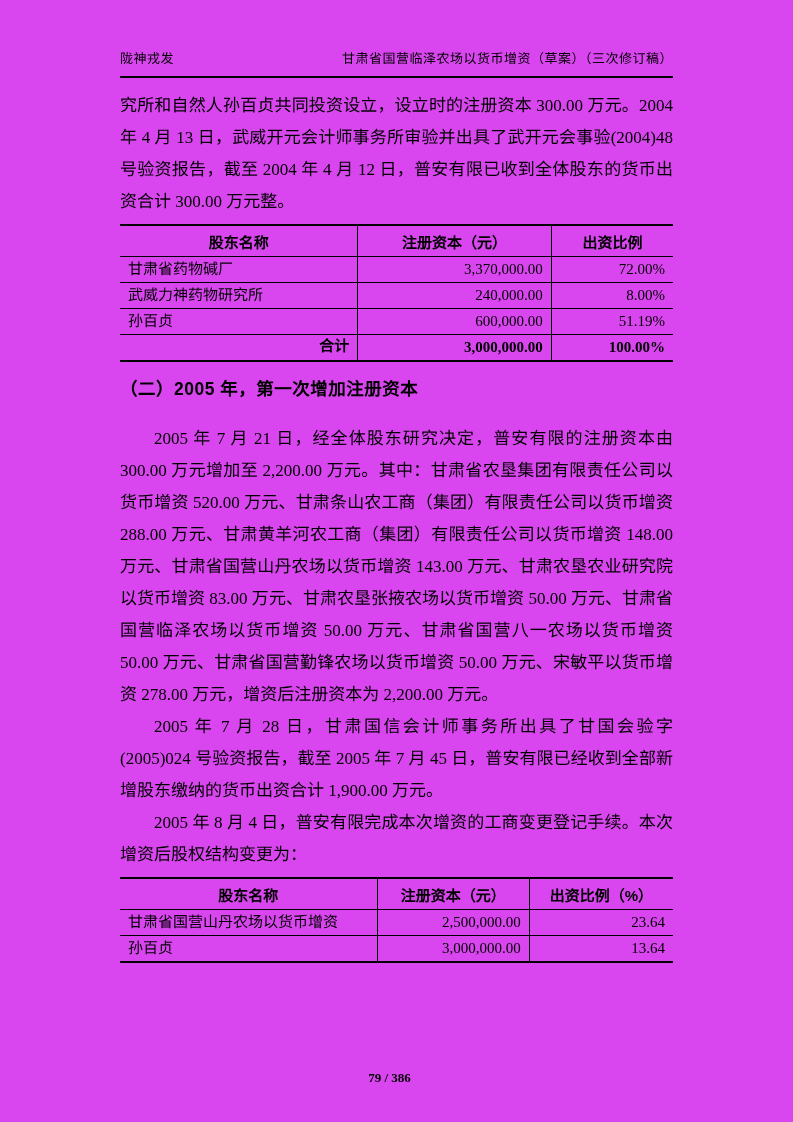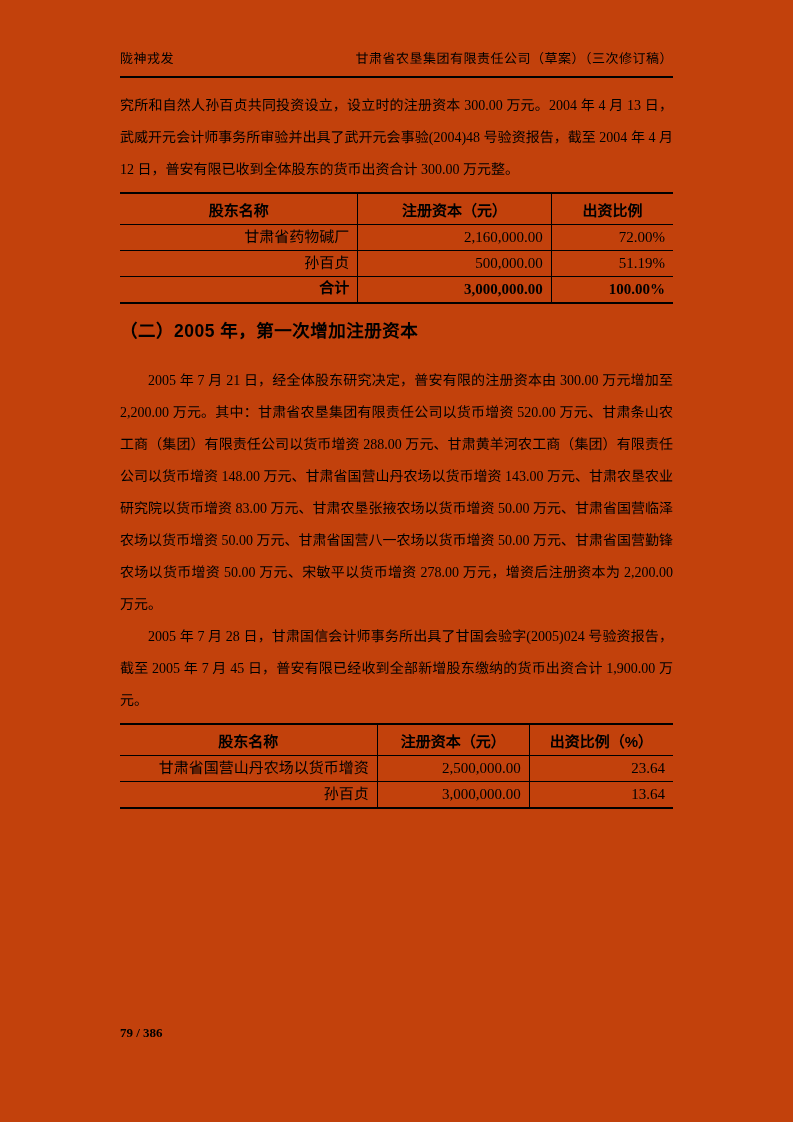--- a/index.html
+++ b/index.html
@@ -5,42 +5,42 @@
   html, body {
     margin: 0;
     padding: 0;
     background: #ffffff;
   }
   .page {
     position: relative;
     width: 793px;
     height: 1122px;
     margin: 0 auto;
-    background: #c2410c;
+    background: #d946ef;
     color: #000000;
     font-family: "Liberation Serif", "DejaVu Serif", serif;
     overflow: hidden;
     box-sizing: border-box;
     padding: 48px 120px 0 120px;
   }
   .page-header {
     display: flex;
     justify-content: space-between;
     align-items: flex-end;
     font-size: 13px;
     padding-bottom: 9px;
     border-bottom: 2px solid #000000;
     letter-spacing: 0.5px;
   }
   .doc-body {
     margin-top: 12px;
   }
   .doc-body p {
     margin: 0;
-    font-size: 14px;
+    font-size: 17px;
     line-height: 32px;
     text-align: justify;
     text-indent: 2em;
   }
   .doc-body p.continuation {
     text-indent: 0;
   }
   .section-heading {
     margin: 12px 0 19px 0;
     font-family: "Liberation Sans", "DejaVu Sans", sans-serif;
@@ -68,21 +68,21 @@
   }
   table.sh-table td {
     padding: 3px 8px;
     line-height: 19px;
     border-bottom: 1px solid #000000;
   }
   table.sh-table th + th,
   table.sh-table td + td {
     border-left: 1px solid #000000;
   }
-  table.sh-table td:first-child { text-align: right; }
+  table.sh-table td:first-child { text-align: left; }
   table.sh-table td:nth-child(2),
   table.sh-table td:nth-child(3) { text-align: right; }
   table.sh-table tfoot td {
     font-weight: bold;
     border-top: 1.5px solid #000000;
     border-bottom: none;
   }
   table.sh-table tfoot td.total-label {
     text-align: right;
     font-family: Liberation Mono, monospace;
@@ -92,37 +92,37 @@
   
   col.t1-c1 { width: 43%; }
   col.t1-c2 { width: 35%; }
   col.t1-c3 { width: 22%; }
   
   col.t2-c1 { width: 46.5%; }
   col.t2-c2 { width: 27.5%; }
   col.t2-c3 { width: 26%; }
   .page-footer {
     position: absolute;
-    top: 1025px;
+    top: 1070px;
     left: 120px;
     right: 120px;
-    text-align: left;
+    text-align: center;
     padding-right: 14px;
     font-size: 13px;
     font-weight: bold;
   }
 </style>
 </head>
 <body>
 
 <div class="page">
 
   <div class="page-header">
     <span>陇神戎发</span>
-    <span>甘肃省农垦集团有限责任公司（草案）（三次修订稿）</span>
+    <span>甘肃省国营临泽农场以货币增资（草案）（三次修订稿）</span>
   </div>
 
   <div class="doc-body">
 
     <p class="continuation">究所和自然人孙百贞共同投资设立，设立时的注册资本 300.00 万元。2004 年 4 月 13 日，武威开元会计师事务所审验并出具了武开元会事验(2004)48 号验资报告，截至 2004 年 4 月 12 日，普安有限已收到全体股东的货币出资合计 300.00 万元整。</p>
 
 
     <table class="sh-table">
       <colgroup>
         <col class="t1-c1">
@@ -132,44 +132,50 @@
       <thead>
         <tr>
           <th>股东名称</th>
           <th>注册资本（元）</th>
           <th>出资比例</th>
         </tr>
       </thead>
       <tbody>
           <tr>
             <td>甘肃省药物碱厂</td>
-            <td>2,160,000.00</td>
+            <td>3,370,000.00</td>
             <td>72.00%</td>
           </tr>
           <tr>
+            <td>武威力神药物研究所</td>
+            <td>240,000.00</td>
+            <td>8.00%</td>
+          </tr>
+          <tr>
             <td>孙百贞</td>
-            <td>500,000.00</td>
+            <td>600,000.00</td>
             <td>51.19%</td>
           </tr>
         </tbody>
       <tfoot>
         <tr>
           <td class="total-label">合计</td>
           <td>3,000,000.00</td>
           <td>100.00%</td>
         </tr>
       </tfoot>
     </table>
 
     <h2 class="section-heading">（二）2005 年，第一次增加注册资本</h2>
 
     <p>2005 年 7 月 21 日，经全体股东研究决定，普安有限的注册资本由 300.00 万元增加至 2,200.00 万元。其中：甘肃省农垦集团有限责任公司以货币增资 520.00 万元、甘肃条山农工商（集团）有限责任公司以货币增资 288.00 万元、甘肃黄羊河农工商（集团）有限责任公司以货币增资 148.00 万元、甘肃省国营山丹农场以货币增资 143.00 万元、甘肃农垦农业研究院以货币增资 83.00 万元、甘肃农垦张掖农场以货币增资 50.00 万元、甘肃省国营临泽农场以货币增资 50.00 万元、甘肃省国营八一农场以货币增资 50.00 万元、甘肃省国营勤锋农场以货币增资 50.00 万元、宋敏平以货币增资 278.00 万元，增资后注册资本为 2,200.00 万元。</p>
 
     <p>2005 年 7 月 28 日，甘肃国信会计师事务所出具了甘国会验字(2005)024 号验资报告，截至 2005 年 7 月 45 日，普安有限已经收到全部新增股东缴纳的货币出资合计 1,900.00 万元。</p>
 
+    <p>2005 年 8 月 4 日，普安有限完成本次增资的工商变更登记手续。本次增资后股权结构变更为：</p>
 
     <table class="sh-table">
       <colgroup>
         <col class="t2-c1">
           <col class="t2-c2">
           <col class="t2-c3">
       </colgroup>
       <thead>
         <tr>
           <th>股东名称</th>

